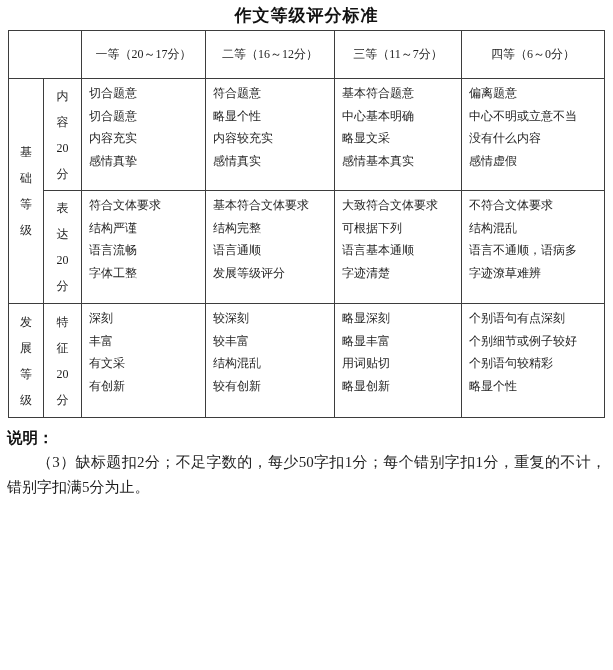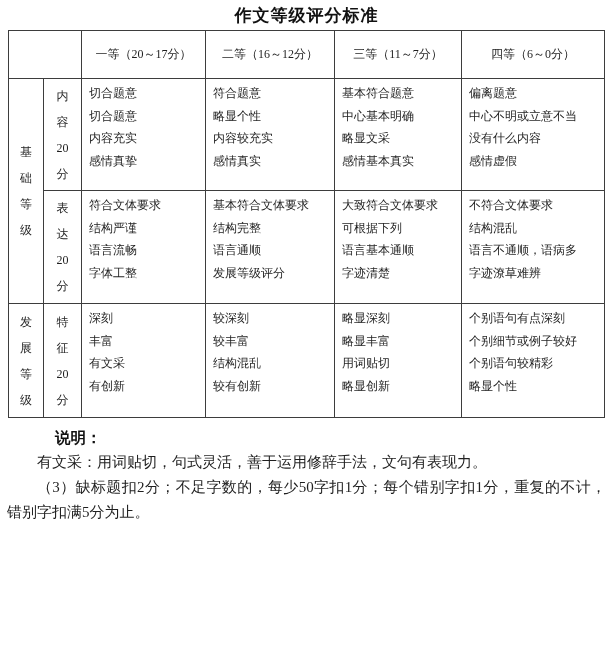--- a/index.html
+++ b/index.html
@@ -69,21 +69,20 @@
   }
   .notes {
     margin: 7px 2px 0 2px;
     font-size: 15px;
     line-height: 25px;
   }
   .notes-heading {
     font-weight: bold;
     font-size: 15.5px;
     color: #111111;
-    margin-left: 48px;
   }
   .note-item {
     text-indent: 2em;
     text-align: justify;
   }
 </style>
 </head>
 <body>
 
 <div class="page">
@@ -217,18 +216,17 @@
             <div class="cell-line">个别语句较精彩</div>
             <div class="cell-line">略显个性</div>
           </td>
       </tr>
     </tbody>
   </table>
 
   <div class="notes">
     <div class="notes-heading">说明：</div>
     <div>
-        <div class="note-item">有文采：用词贴切，句式灵活，善于运用修辞手法，文句有表现力。</div>
         <div class="note-item">（3）缺标题扣2分；不足字数的，每少50字扣1分；每个错别字扣1分，重复的不计，错别字扣满5分为止。</div>
       </div>
   </div>
 
 </div>
 
 </body></html>

